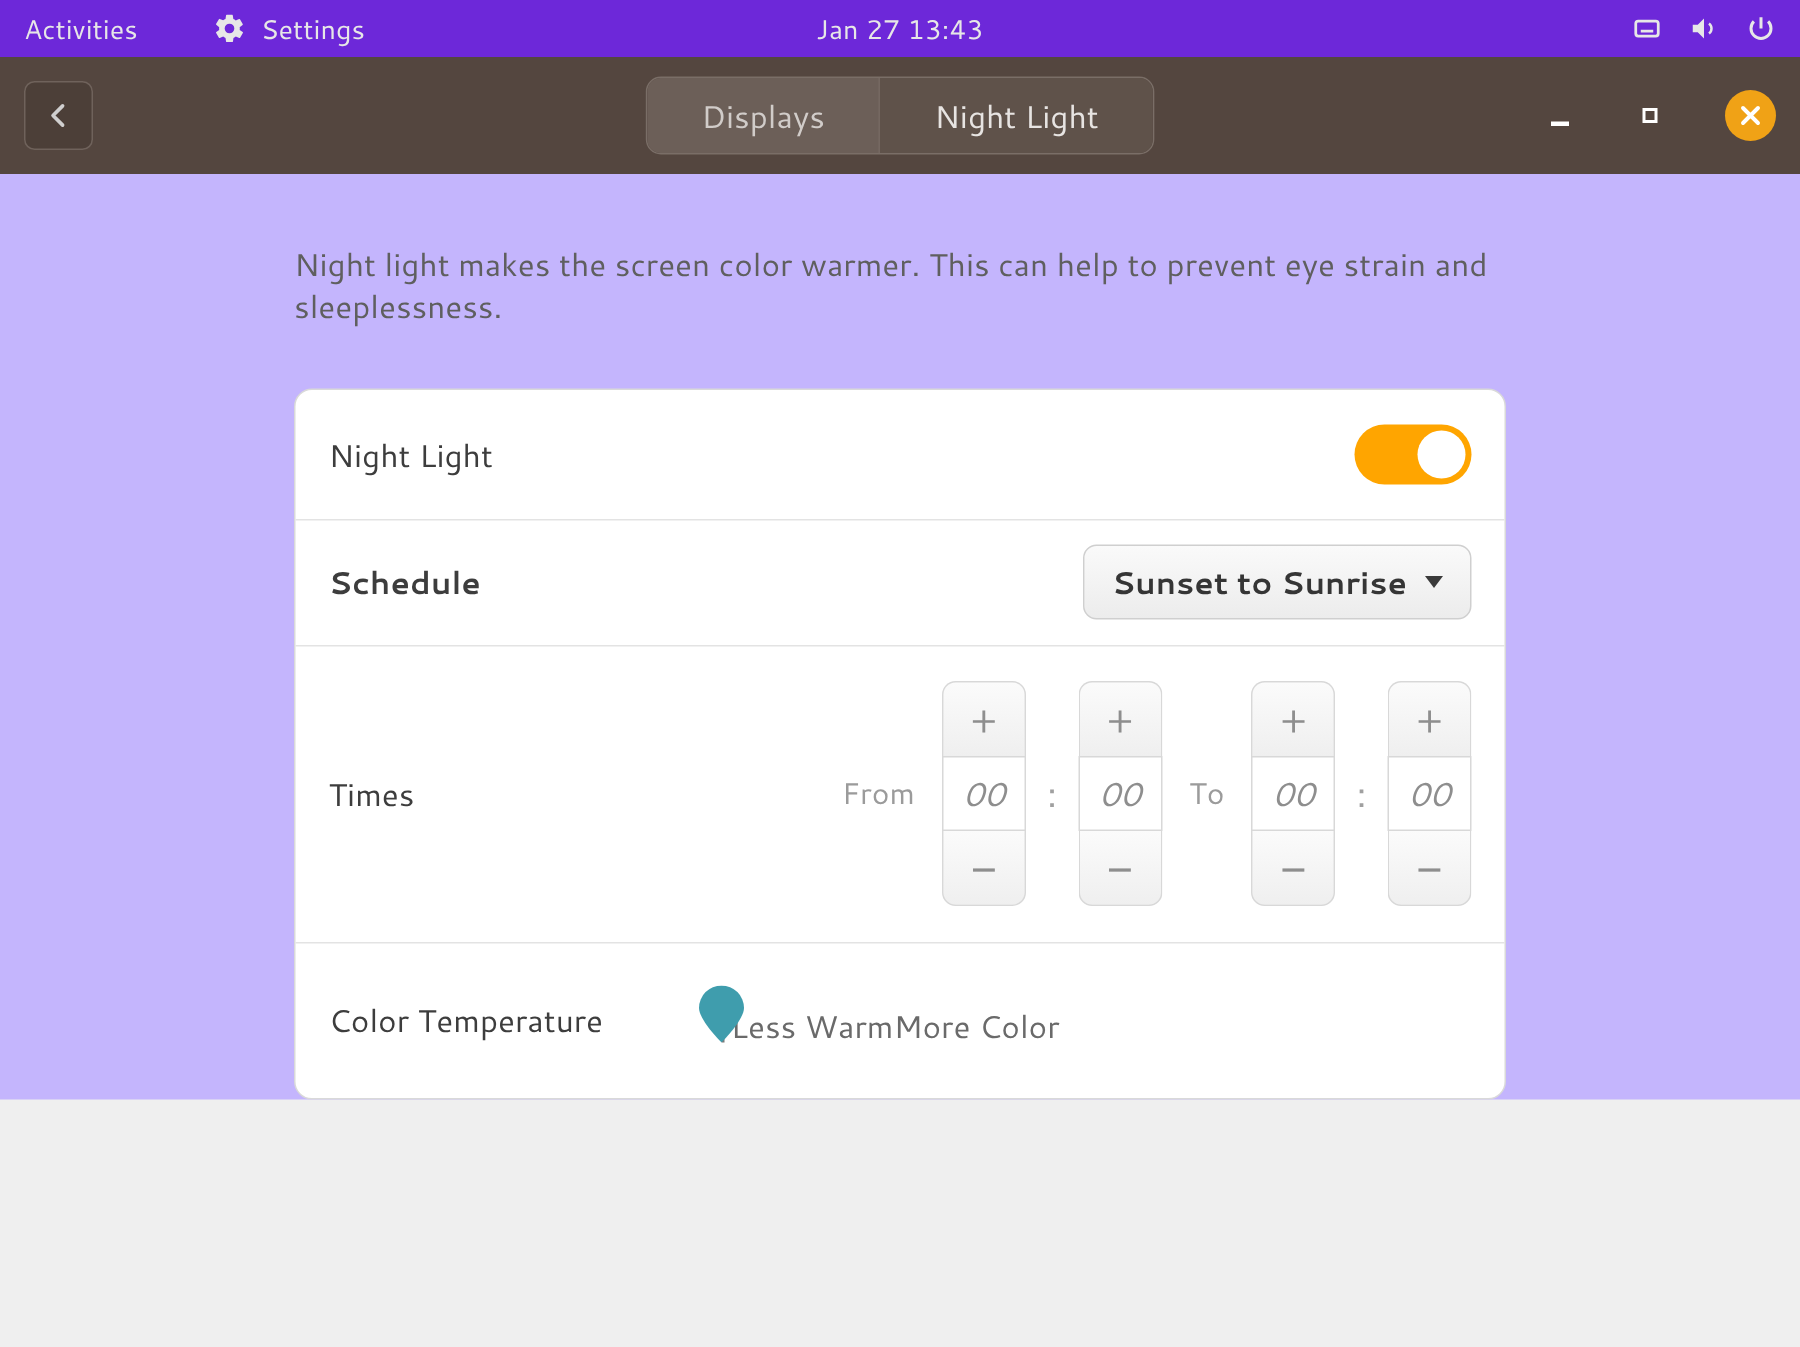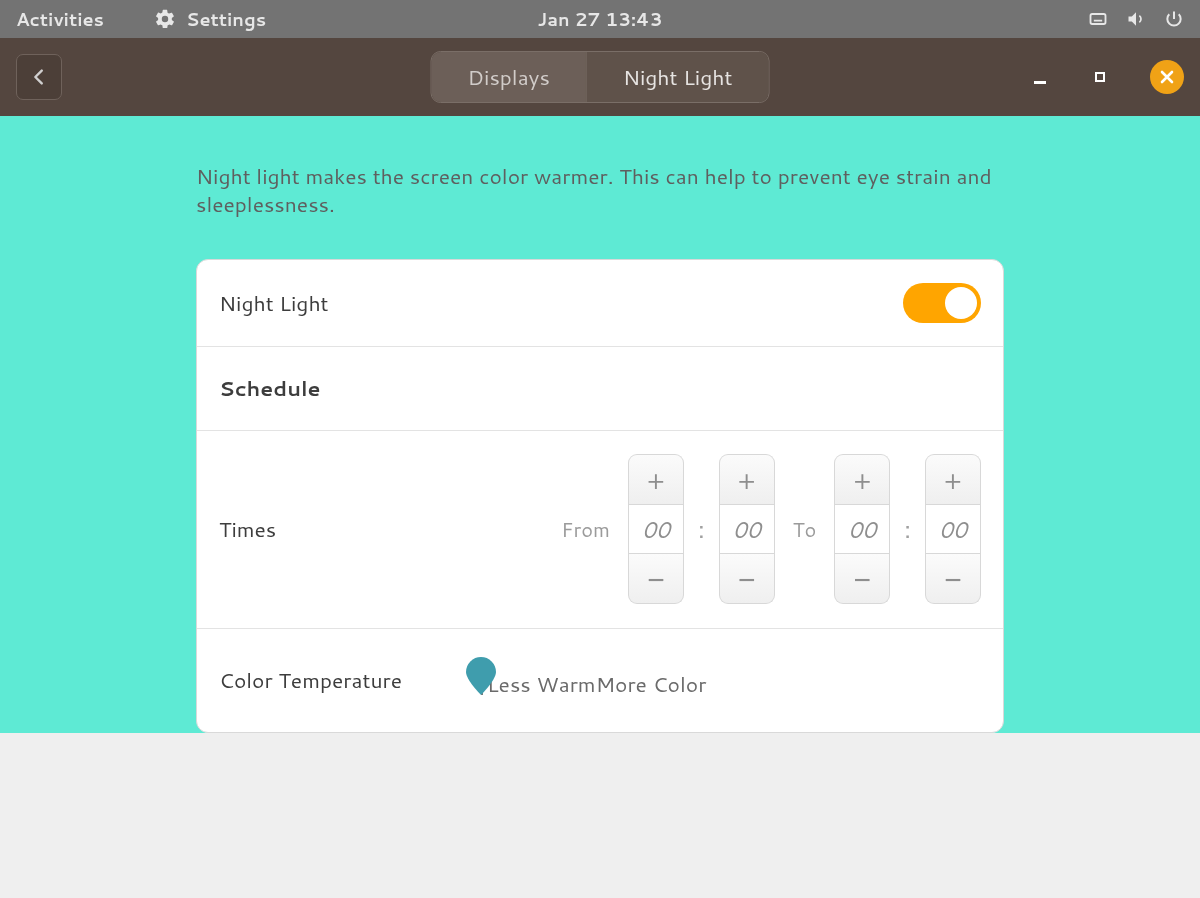--- a/index.html
+++ b/index.html
@@ -1,27 +1,27 @@
 <!DOCTYPE html>
 <html><head>
 <meta charset="utf-8">
 <style>
   * { box-sizing: border-box; margin: 0; padding: 0; font-family: Cantarell, -apple-system, "Segoe UI", sans-serif; }
   html, body { width: 1200px; height: 898px; overflow: hidden; background: #efefef; }
 
   
   .topbar {
     height: 38px;
-    background: #737373;
+    background: #6d28d9;
     color: #e7e7e7;
     display: flex;
     align-items: center;
     justify-content: space-between;
     padding: 0 16px;
-    font-weight: 700;
+    font-weight: 400;
     font-size: 18px;
   }
   .topbar-left { display: flex; align-items: center; gap: 50px; }
   .topbar-app  { display: flex; align-items: center; gap: 10px; text-align: center; }
   .topbar-right { display: flex; align-items: center; gap: 18px; }
   .topbar svg { display: block; }
   .topbar-center { position:absolute; left:50%; transform:translateX(-50%); }
 
   
   .headerbar {
@@ -83,21 +83,21 @@
     cursor:pointer;
   }
   .close-btn svg { display:block; }
   .max-sq {
     width:10px; height:10px;
     border:2px solid #fff;
   }
 
   
   .page {
-    background: #5eead4;
+    background: #c4b5fd;
     padding: 46px 0 0 0;
     display:flex; flex-direction:column; align-items:center;
   }
   .intro {
     width: 808px;
     font-size: 21px;
     color: #5f5f5f;
     line-height: 1.35;
     margin-bottom: 40px;
   }
@@ -291,20 +291,24 @@
 
     <div class="row row-nightlight">
       <div class="row-label">Night Light</div>
       <div class="switch">
         <div class="knob"></div>
       </div>
     </div>
 
     <div class="row row-schedule">
       <div class="row-label">Schedule</div>
+      <div class="combo">
+        <span>Sunset to Sunrise</span>
+        <span class="caret"></span>
+      </div>
     </div>
 
     <div class="row row-times">
       <div class="row-label">Times</div>
 
       <div class="times-controls">
         <span class="time-label">From</span>
 
         <div class="time-group">
           <div class="spin-col">

